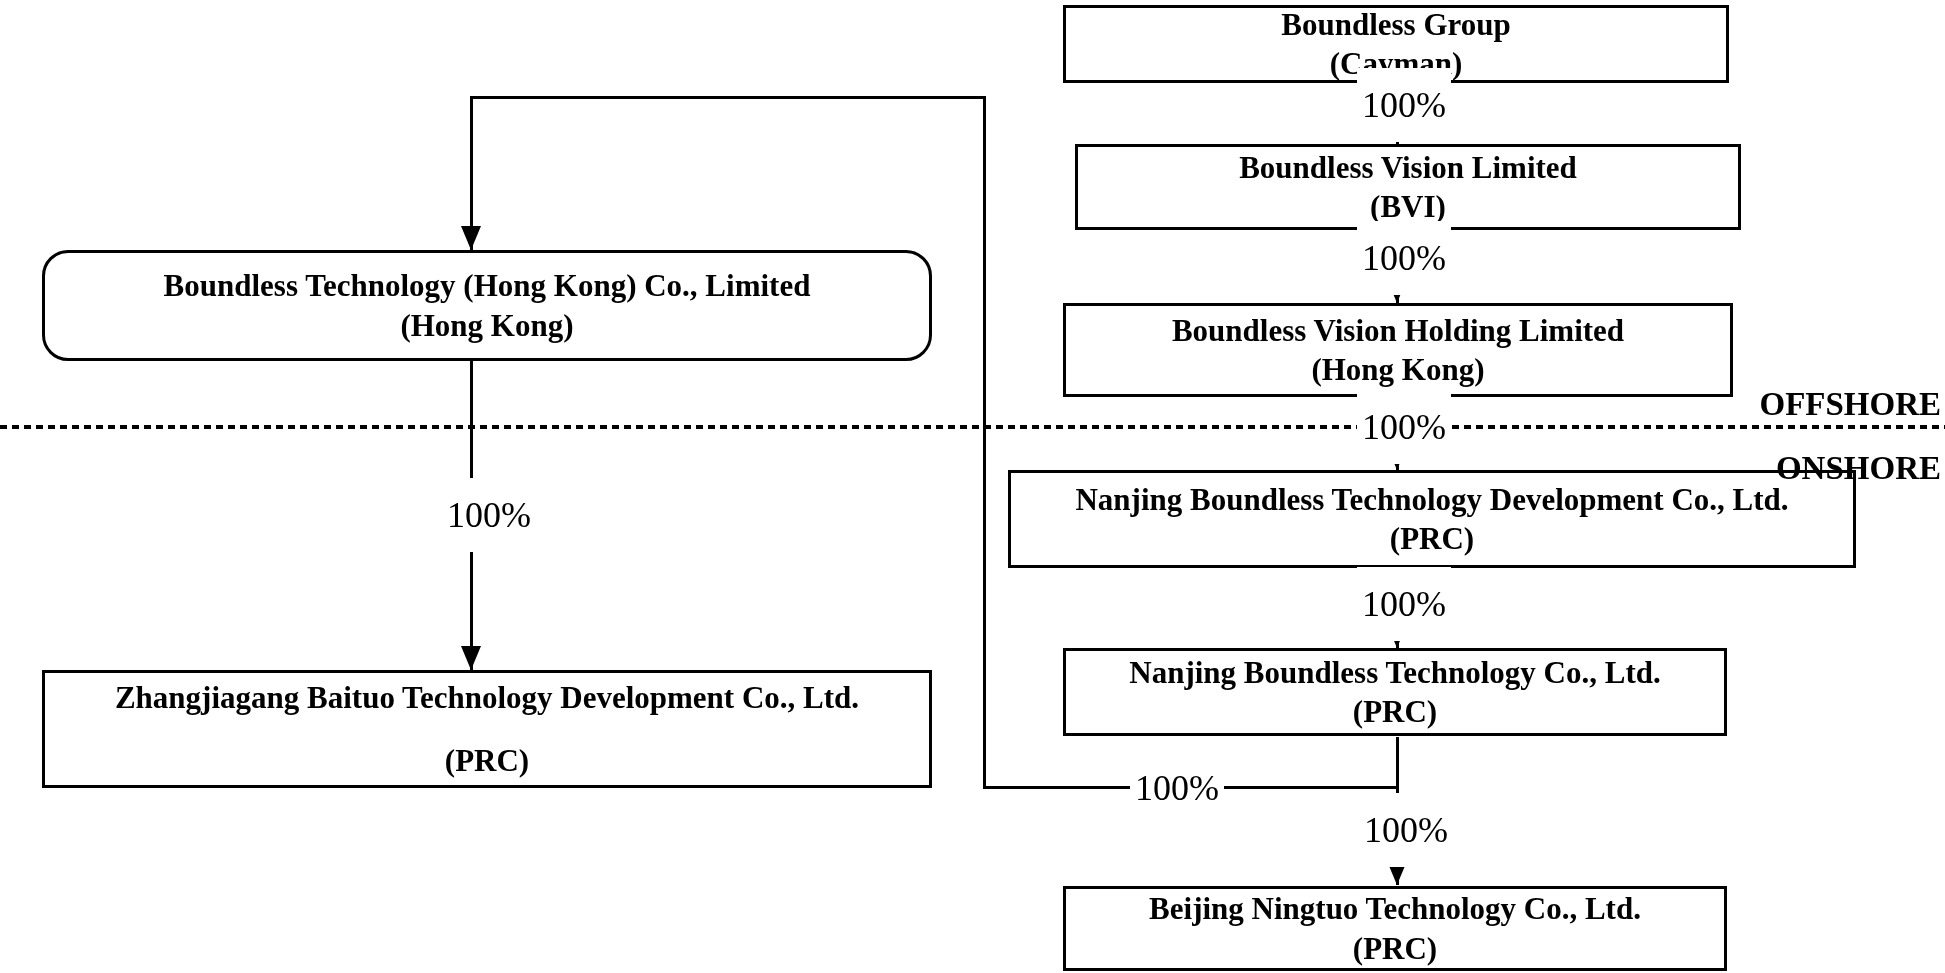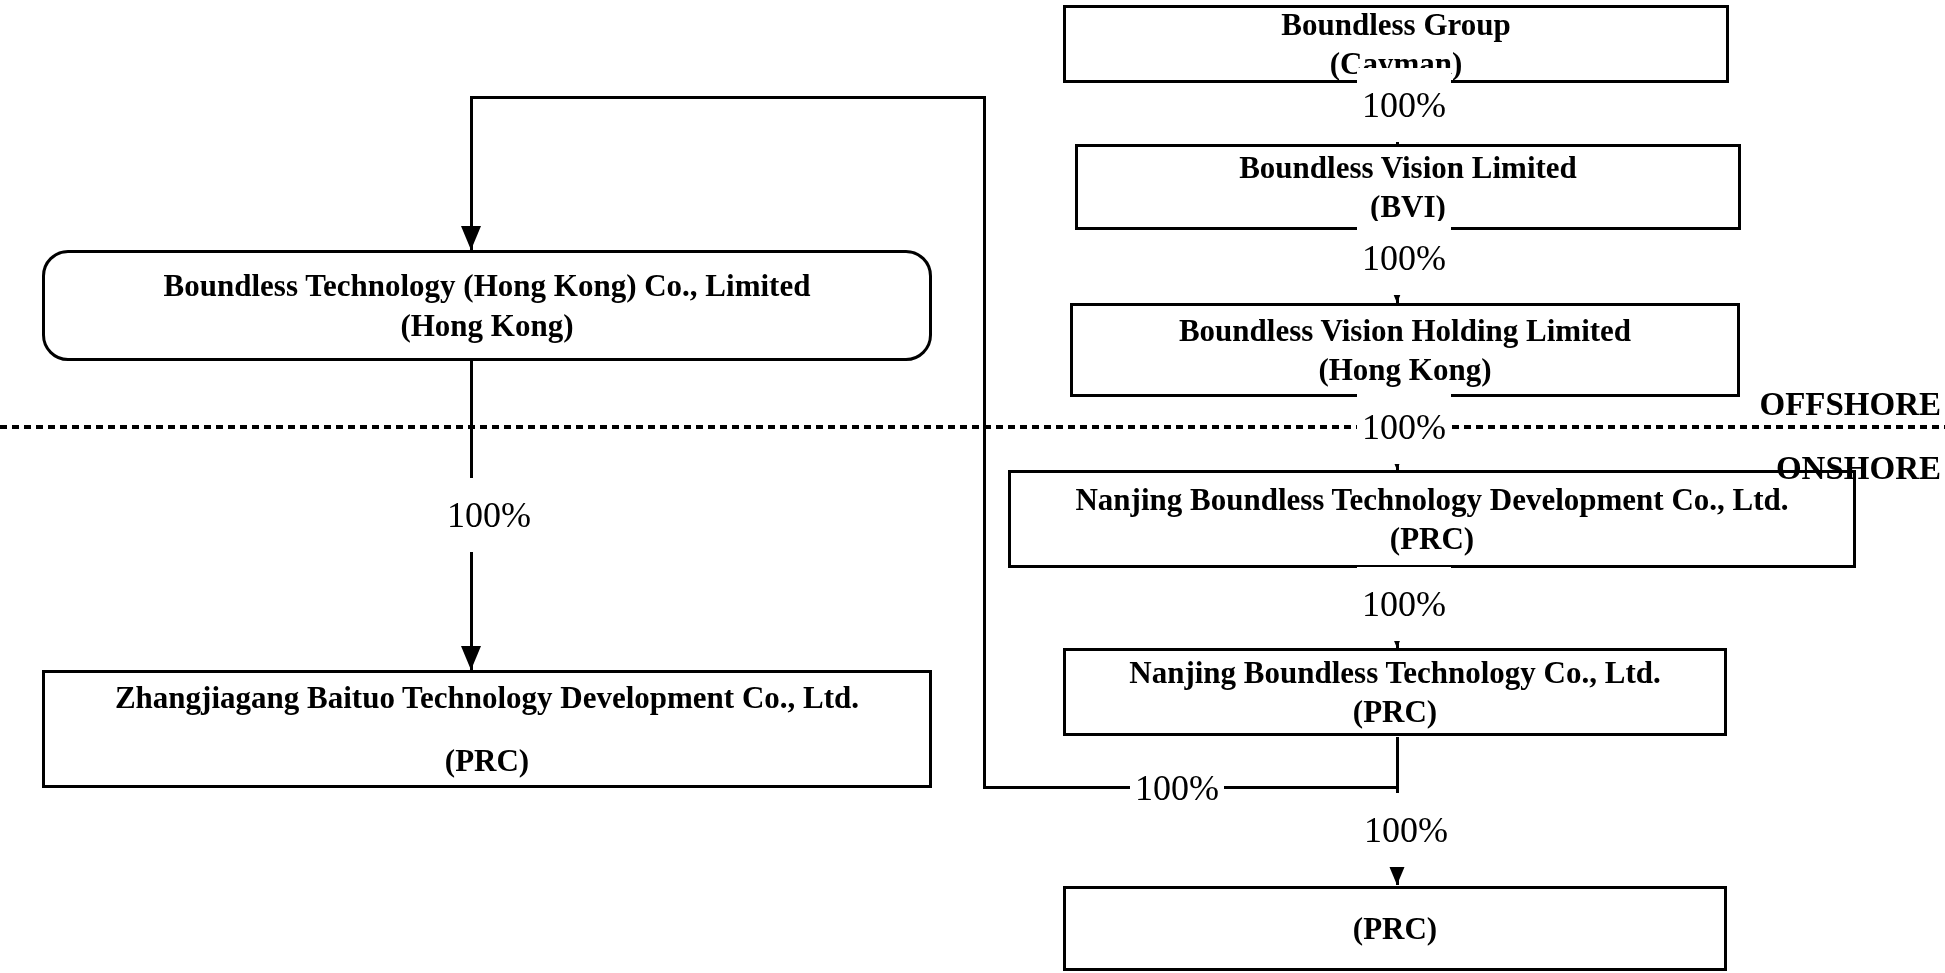--- a/index.html
+++ b/index.html
@@ -122,36 +122,37 @@
   <div class="box" style="left:1063px; top:5px;   width:666px; height:78px;">
     <div class="ename">Boundless Group</div>
     <div class="ejur">(Cayman)</div>
   </div>
 
   <div class="box" style="left:1063px; top:144px; width:666px; height:86px;margin-left:12px;">
     <div class="ename">Boundless Vision Limited</div>
     <div class="ejur">(BVI)</div>
   </div>
 
-  <div class="box" style="left:1063px; top:303px; width:670px; height:94px;margin-left:7px;">
+  <div class="box" style="left:1063px; top:303px; width:670px; height:94px;">
     <div class="ename">Boundless Vision Holding Limited</div>
     <div class="ejur">(Hong Kong)</div>
   </div>
 
   <div class="box" style="left:1008px; top:470px; width:848px; height:98px;">
     <div class="ename">Nanjing Boundless Technology Development Co., Ltd.</div>
     <div class="ejur">(PRC)</div>
   </div>
 
   <div class="box" style="left:1063px; top:648px; width:664px; height:88px;">
     <div class="ename">Nanjing Boundless Technology Co., Ltd.</div>
     <div class="ejur">(PRC)</div>
   </div>
 
   <div class="box" style="left:1063px; top:886px; width:664px; height:85px;">
+    <div class="ename">Beijing Ningtuo Technology Co., Ltd.</div>
     <div class="ejur">(PRC)</div>
   </div>
 
   <div class="box" style="left:42px; top:250px; width:890px; height:111px;border-radius:26px;">
     <div class="ename">Boundless Technology (Hong Kong) Co., Limited</div>
     <div class="ejur">(Hong Kong)</div>
   </div>
 
   <div class="box" style="left:42px; top:670px; width:890px; height:118px;gap:23px;">
     <div class="ename">Zhangjiagang Baituo Technology Development Co., Ltd.</div>

